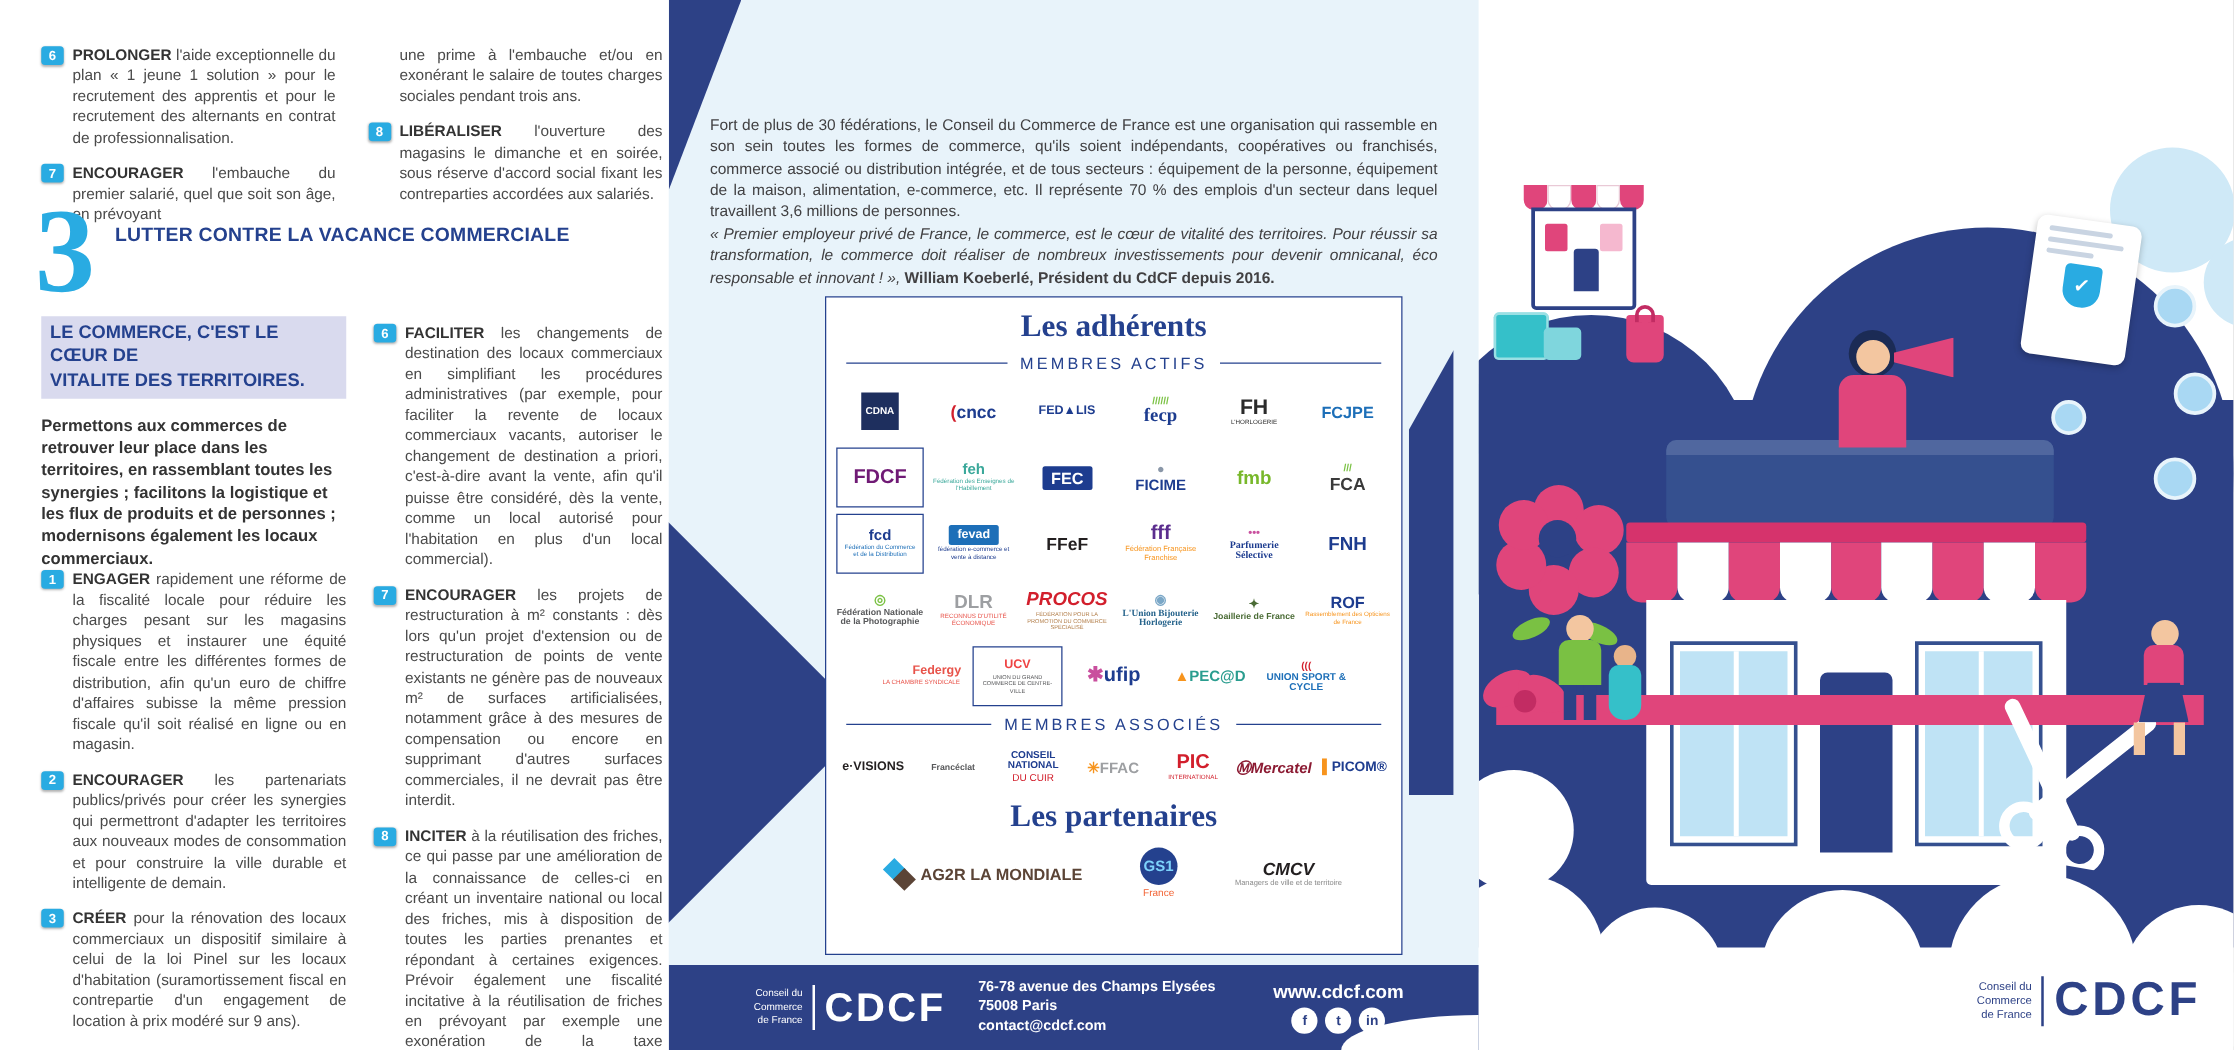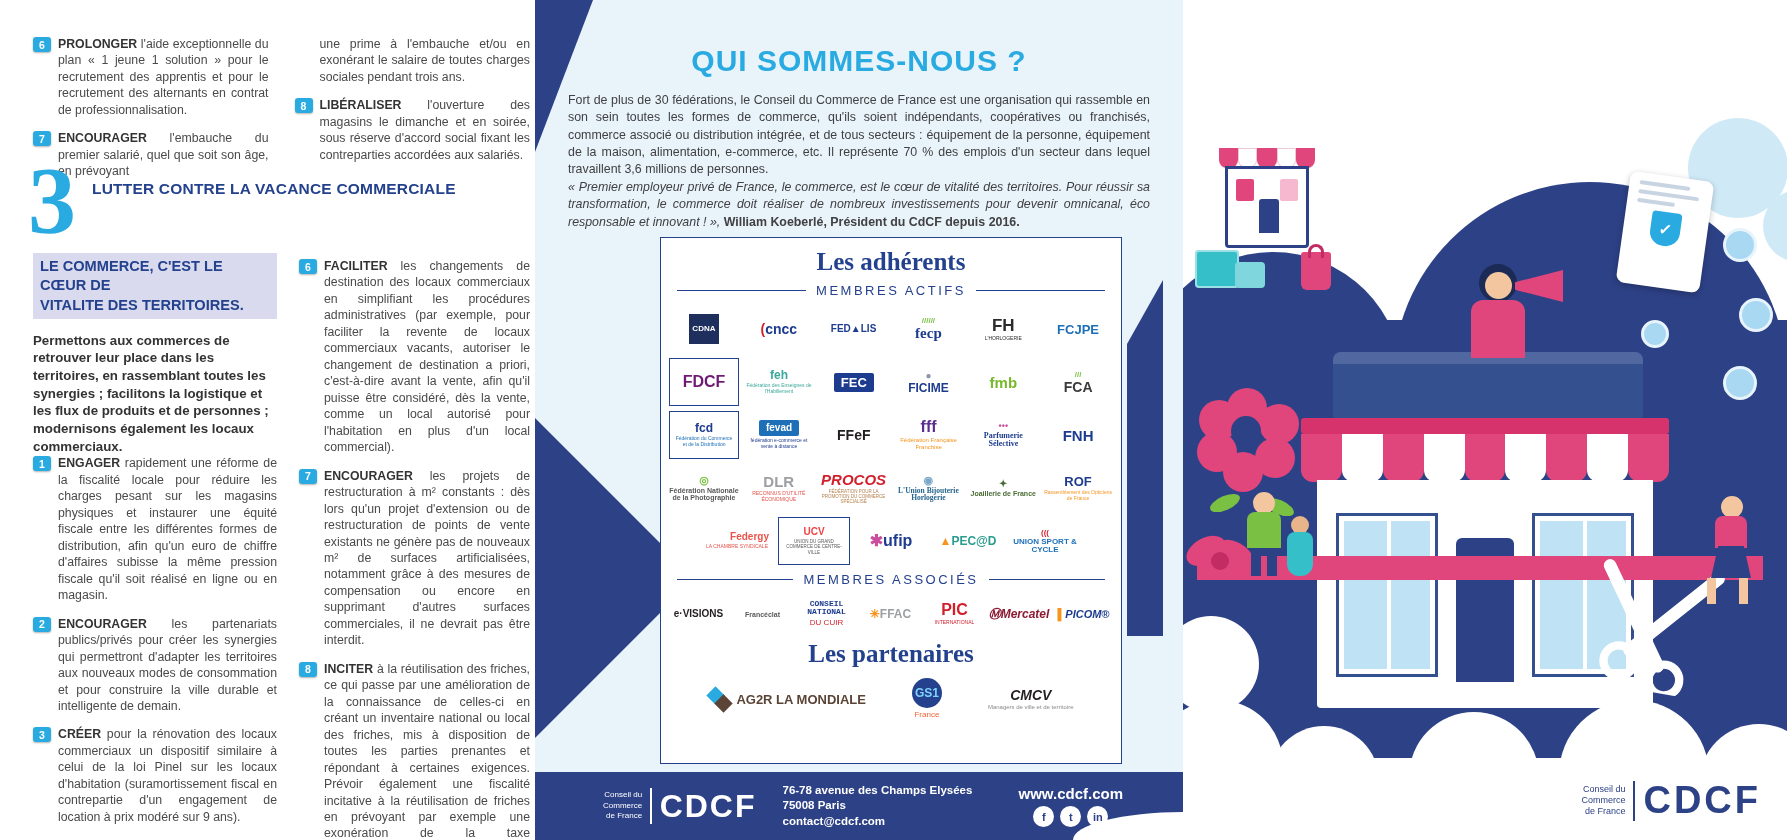--- a/index.html
+++ b/index.html
@@ -194,21 +194,20 @@
           <p class="num-text"><b>INCITER</b> à la réutilisation des friches, ce qui passe par une amélioration de la connaissance de celles-ci en créant un inventaire national ou local des friches, mis à disposition de toutes les parties prenantes et répondant à certaines exigences. Prévoir également une fiscalité incitative à la réutilisation de friches en prévoyant par exemple une exonération de la taxe d'aménagement et de la taxe foncière pendant 5 ans.</p>
         </div>
       </div>
   </section>
 
   <section class="panel-mid">
     <div class="m-wedge-top"></div>
     <div class="m-diamond-left"></div>
     <div class="m-strip-right"></div>
 
-    <h1 class="mid-title">QUI SOMMES-NOUS ?</h1>
     <p class="mid-para">Fort de plus de 30 fédérations, le Conseil du Commerce de France est une organisation qui rassemble en son sein toutes les formes de commerce, qu'ils soient indépendants, coopératives ou franchisés, commerce associé ou distribution intégrée, et de tous secteurs : équipement de la personne, équipement de la maison, alimentation, e-commerce, etc. Il représente 70 % des emplois d'un secteur dans lequel travaillent 3,6 millions de personnes.</p>
     <p class="mid-quote">
       <span class="q">« Premier employeur privé de France, le commerce, est le cœur de vitalité des territoires. Pour réussir sa transformation, le commerce doit réaliser de nombreux investissements pour devenir omnicanal, éco responsable et innovant ! »,</span>
       <b class="qa">William Koeberlé, Président du CdCF depuis 2016.</b>
     </p>
 
     <div class="members-box">
       <div class="serif-title">Les adhérents</div>
       <div class="divider">
         <span class="line"></span>
@@ -336,35 +335,35 @@
         <span class="line"></span>
       </div>
       <div class="logo-row row-assoc">
           <div class="logo-chip">
             <span class="logo-label" style="color: rgb(35, 31, 32); font-size: 10px;">e·VISIONS</span>
           </div>
           <div class="logo-chip">
             <span class="logo-label" style="color: rgb(88, 89, 91); font-size: 7px;">Francéclat</span>
           </div>
           <div class="logo-chip">
-            <span class="logo-label" style="color: rgb(29, 60, 143); font-size: 8px; font-family: Liberation Mono, monospace;">CONSEIL NATIONAL</span>
+            <span class="logo-label" style="color: rgb(29, 60, 143); font-size: 8px;">CONSEIL NATIONAL</span>
             <span class="logo-sub" style="color: rgb(210, 31, 44); font-size: 8px;">DU CUIR</span>
           </div>
           <div class="logo-chip">
             <span class="logo-label" style="color: rgb(157, 159, 162); font-size: 12px;"><span style="color: rgb(247, 148, 29);">✳</span>FFAC</span>
           </div>
           <div class="logo-chip">
             <span class="logo-label" style="color: rgb(210, 31, 44); font-size: 16px;">PIC</span>
             <span class="logo-sub" style="color: rgb(210, 31, 44); font-size: 5px;">INTERNATIONAL</span>
           </div>
           <div class="logo-chip">
             <span class="logo-label" style="color: rgb(139, 26, 50); font-size: 12px; font-style: italic;"><span style="color: rgb(139, 26, 50);">Ⓜ</span>Mercatel</span>
           </div>
           <div class="logo-chip">
-            <span class="logo-label" style="color: rgb(29, 60, 143); font-size: 11px; font-style: italic;"><span style="color: rgb(247, 148, 29);">▌</span>PICOM®</span>
+            <span class="logo-label" style="color: rgb(29, 60, 143); font-size: 11px;"><span style="color: rgb(247, 148, 29);">▌</span>PICOM®</span>
           </div>
         </div>
       <div class="serif-title" style="margin-top:6px;">Les partenaires</div>
       <div class="logo-row row-part">
           <div class="logo-chip row-chip">
             <span class="diam"></span>
             <span class="logo-label" style="color: rgb(91, 68, 54); font-size: 13px;">AG2R LA MONDIALE</span>
           </div>
           <div class="logo-chip">
             <span class="logo-label" style="font-size: 12px; background: rgb(36, 65, 142); color: #7dd3fc; width: 30px; height: 30px; border-radius: 50%; display: flex; align-items: center; justify-content: center;">GS1</span>

